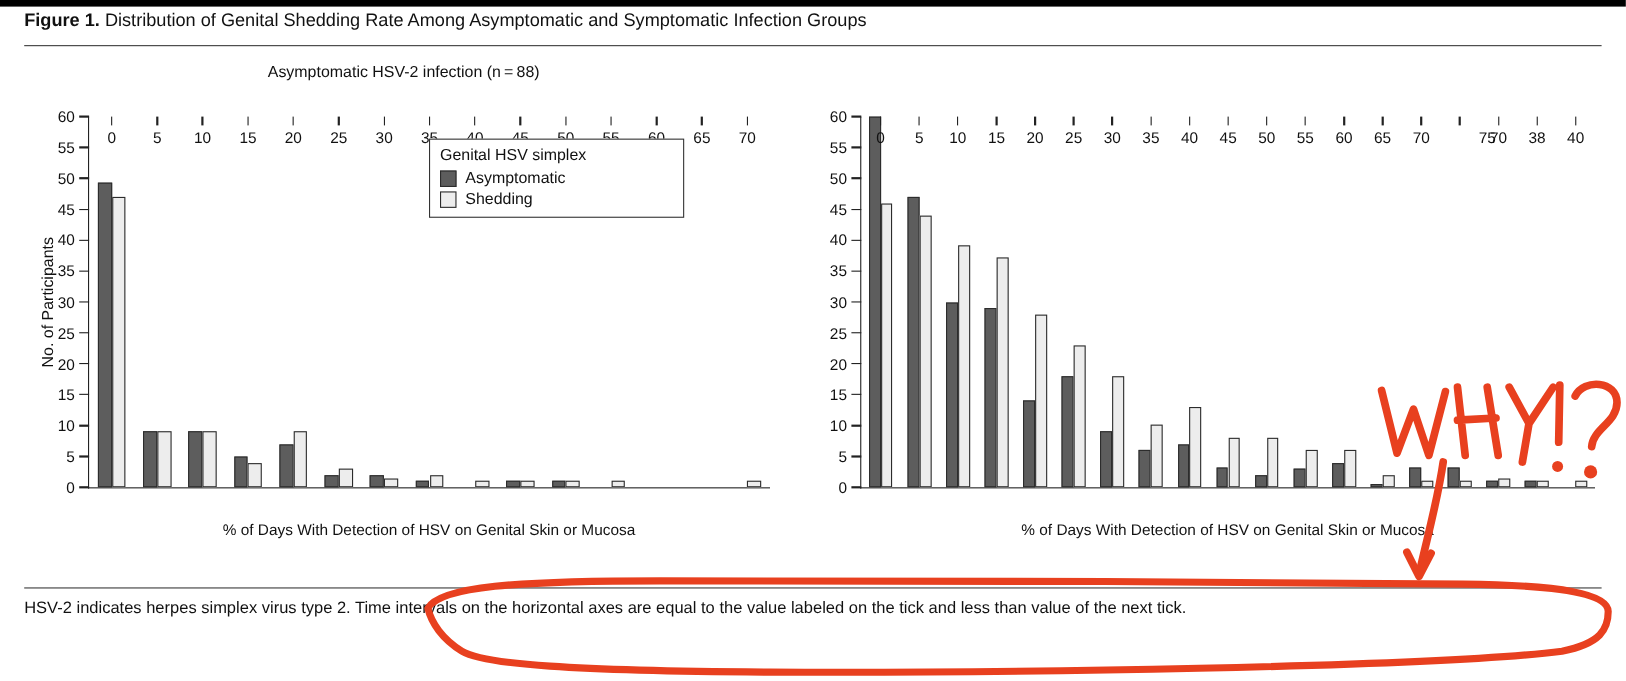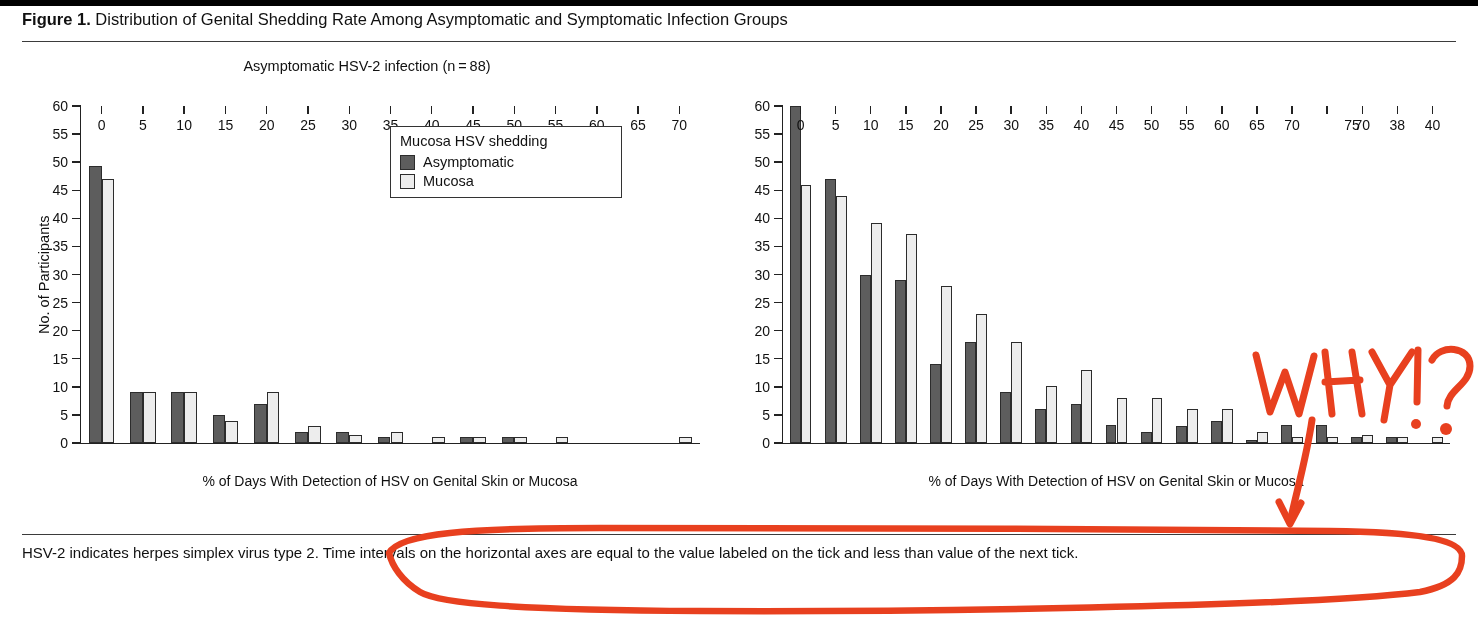--- a/index.html
+++ b/index.html
@@ -298,28 +298,28 @@
           <div class="xlabel-val" style="left: 557.1px;">65</div>
           <div class="xtick" style="left: 597.667px;"></div>
           <div class="xlabel-val" style="left: 598.367px;">70</div>
         </div>
     </div>
     <div class="axis-title-x">% of Days With Detection of HSV on Genital Skin or Mucosa</div>
     <div class="axis-title-y" id="ytitle-left" style="left: -44px; top: 227.5px;">No. of Participants</div>
   </div>
 
   <div class="legend">
-    <div class="legend-title">Mucosa HSV shedding</div>
+    <div class="legend-title">Genital HSV simplex</div>
     <div class="legend-row">
       <span class="swatch sub"></span>
       <span class="legend-label">Asymptomatic</span>
     </div>
     <div class="legend-row">
       <span class="swatch ovr"></span>
-      <span class="legend-label">Mucosa</span>
+      <span class="legend-label">Shedding</span>
     </div>
   </div>
 </div>
 
 <div class="panel" id="panel-right">
   <div class="plot" id="plot-right">
     <div class="plot-area" id="area-right">
       <div class="bars" id="bars-right">
           <div class="bar sub" style="width: 10.8826px; height: 337px; left: 6.67px;"></div>
           <div class="bar ovr" style="width: 10.8826px; height: 258.367px; left: 17.5526px;"></div>

